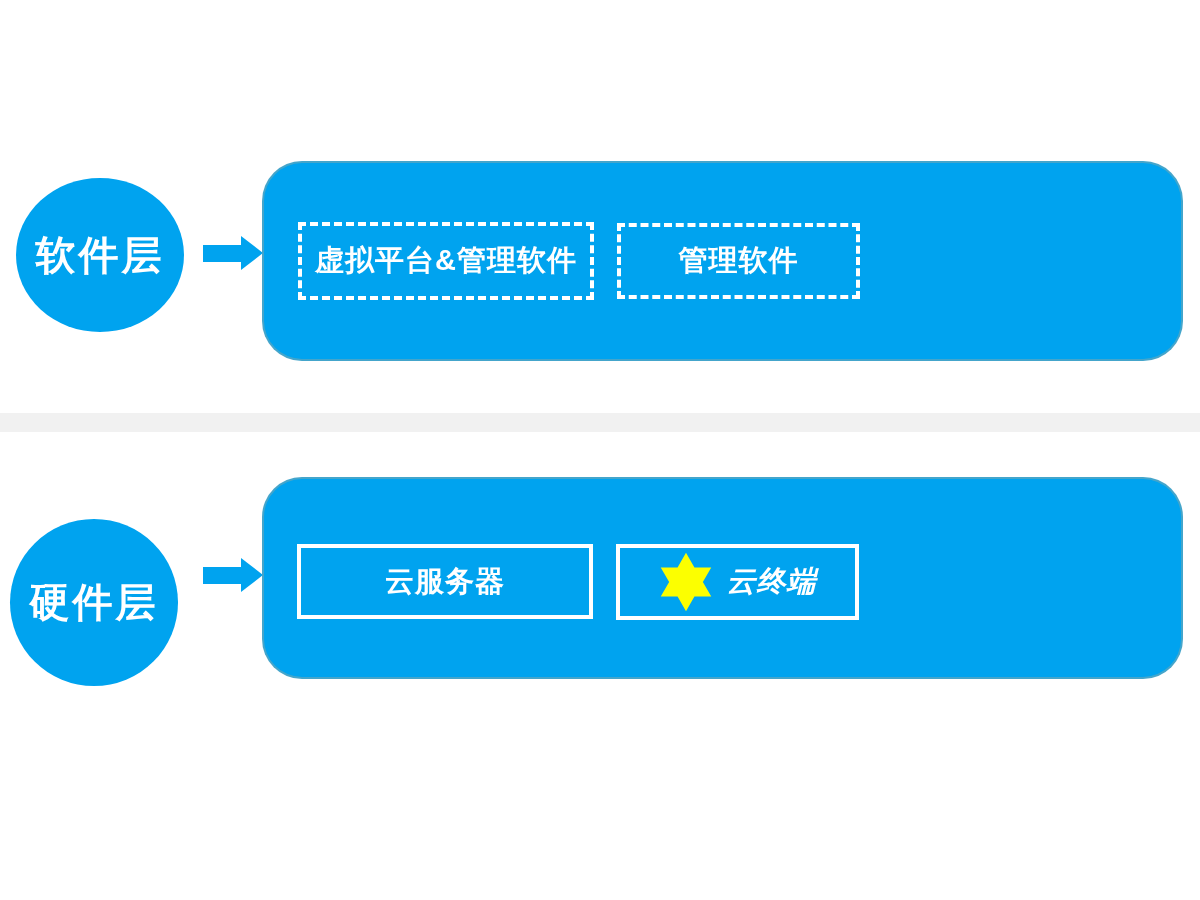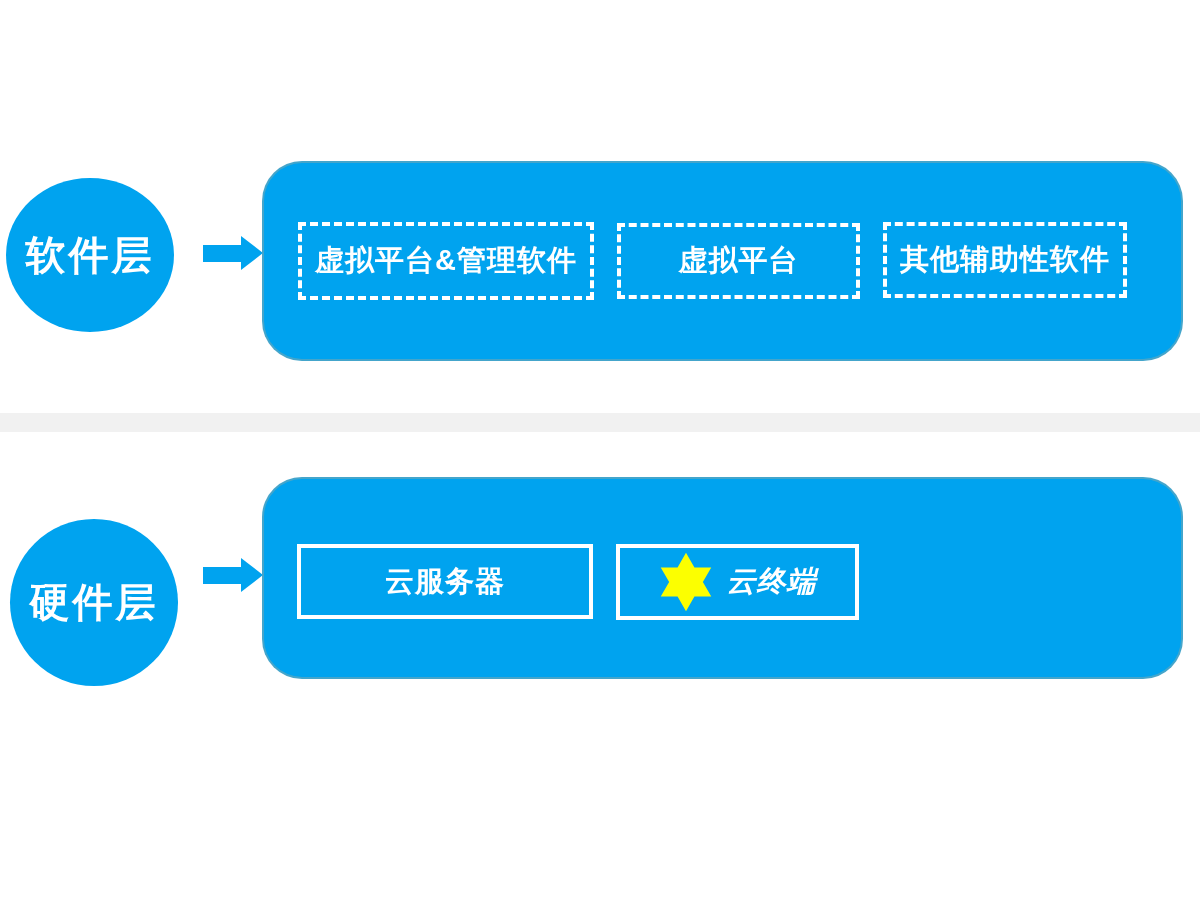--- a/index.html
+++ b/index.html
@@ -22,21 +22,21 @@
     border-radius: 50%;
     background: var(--accent-blue);
     color: #ffffff;
     font-size: 40px;
     font-weight: bold;
     letter-spacing: 3px;
     display: flex;
     align-items: center;
     justify-content: center;
   }
-  #sw-circle { left: 6px;  top: 178px; width: 168px; height: 154px; align-items: center; }
+  #sw-circle { left: 16px;  top: 178px; width: 168px; height: 154px; align-items: center; }
   #hw-circle { left: 10px;  top: 519px; width: 168px; height: 167px; }
 
   
   .arrow {
     position: absolute;
     display: flex;
     align-items: center;
     height: 34px;
   }
   .arrow .shaft { width: 38px; height: 17px; background: var(--accent-blue); }
@@ -109,24 +109,21 @@
   <div class="arrow" id="sw-arrow">
     <div class="shaft"></div>
     <div class="head"></div>
   </div>
 
   <div class="panel" id="sw-panel">
     <div class="node dashed" id="sw-b1">
       <span>虚拟平台&amp;管理软件</span>
     </div>
     <div class="node dashed" id="sw-b2">
-      <span>虚拟平台</span>
-    </div>
-    <div class="node dashed" id="sw-b3">
-      <span>其他辅助性软件</span>
+      <span>管理软件</span>
     </div>
   </div>
 
   <div class="band"></div>
 
   <div class="layer-circle" id="hw-circle">
     <span>硬件层</span>
   </div>
 
   <div class="arrow" id="hw-arrow">

